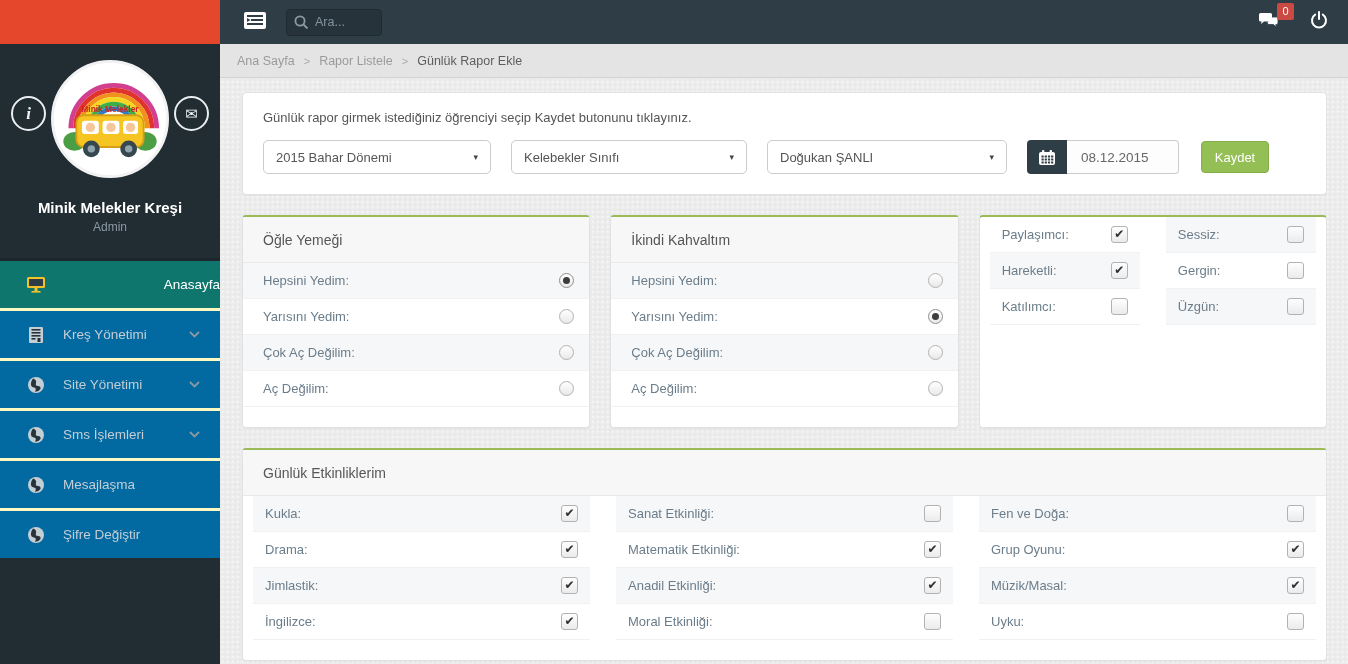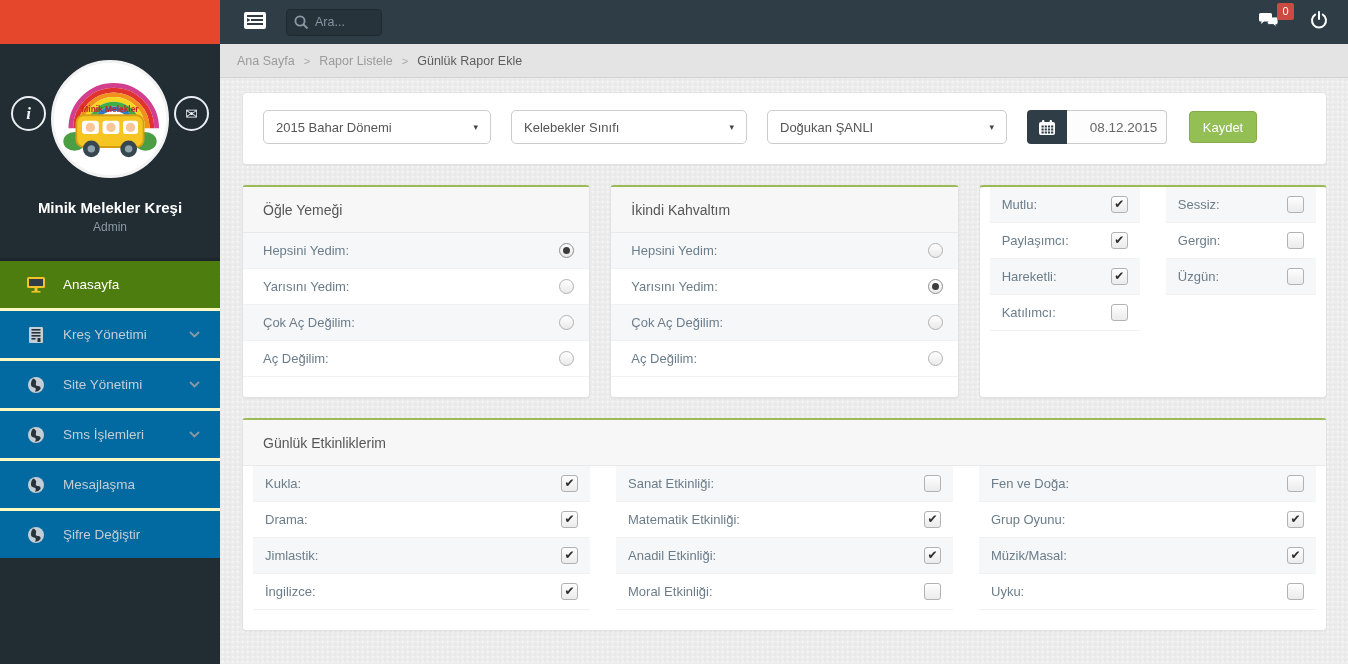--- a/index.html
+++ b/index.html
@@ -36,21 +36,21 @@
   .info-glyph { font-family:"Liberation Serif","DejaVu Serif",serif; font-weight:bold;
     font-style:italic; font-size:17px; }
   .mail-glyph { font-size:15px; line-height:1; }
   .school-name { margin-top:21px; color:#fff; font-size:15px; font-weight:bold; }
   .role { margin-top:4px; color:#8b99a2; font-size:12px; }
 
   .menu { list-style:none; margin-top:12px; }
   .menu li { height:50px; display:flex; align-items:center; background:#0369a1;
     cursor:pointer; border-top:3px solid #fef9c3; }
   .menu li:first-child { border-top:3px solid #1d262c; }
-  .menu li.active { background:#4d7c0f; }
+  .menu li.active { background:#0f766e;justify-content:space-between; }
   .menu .mi-icon { width:22px; margin-left:25px; display:flex; justify-content:center; }
   .menu .mi-label { margin-left:16px; color:#c3ced5; font-size:13.5px; }
   .menu li.active .mi-label { color:#ffffff; }
   .menu .mi-chevron { margin-left:auto; margin-right:20px; display:flex; }
 
   
   .main { position:absolute; top:44px; left:220px; right:0; bottom:0;
     background-color:#ececec;
     background-image:radial-gradient(rgba(255,255,255,.55) 1px, transparent 1px),
       radial-gradient(rgba(0,0,0,.025) 1px, transparent 1px);
@@ -68,23 +68,23 @@
   .instruction { font-size:13px; color:#555; margin-bottom:15px; }
   .controls { display:flex; align-items:center; }
   .select-box { height:34px; border:1px solid #cccccc; border-radius:5px; background:#fff;
     display:flex; align-items:center; justify-content:space-between; padding:0 12px;
     font-size:13px; color:#555; cursor:pointer; margin-right:20px; }
   .select-box .caret { font-size:9px; color:#444; margin-left:8px; }
   .w1 { width:228px; } .w2 { width:236px; } .w3 { width:240px; }
   .date-group { display:flex; align-items:stretch; }
   .date-addon { width:40px; height:34px; background:#2e3d46; border-radius:4px 0 0 4px;
     display:flex; align-items:center; justify-content:center; }
-  .date-input { width:100px; height:34px; border:1px solid #ccc; border-left:none;
+  .date-input { width:112px; height:34px; border:1px solid #ccc; border-left:none;
     border-radius:0 4px 4px 0; padding:0 0 0 14px; font-size:13.5px; color:#666;
-    background:#fdfdfd; outline:none; font-family:inherit;text-align:center; }
+    background:#fdfdfd; outline:none; font-family:inherit; }
   .save-btn { margin-left:22px; width:68px; height:32px; background:#94bf55;
     border:1px solid #84ae47; border-radius:4px; color:#fff; font-size:13px;
     cursor:pointer; font-family:inherit; }
 
   .panels-row { display:flex; gap:20px; margin-top:20px; }
   .panel { background:#fff; border:1px solid #e2e2e2; border-top:2px solid #9bbb59;
     border-radius:4px; box-shadow:0 1px 1px rgba(0,0,0,.04); flex:1;
     padding-bottom:20px; }
   .panel-header { padding:14px 20px 13px; background:#f7f7f7;
     border-bottom:1px solid #e9e9e9; }
@@ -288,20 +288,21 @@
     <span class="crumb">Ana Sayfa</span>
     <span class="crumb-sep">&gt;</span>
     <span class="crumb">Rapor Listele</span>
     <span class="crumb-sep">&gt;</span>
     <span class="crumb current">Günlük Rapor Ekle</span>
   </div>
 
   <div class="content">
 
     <div class="card">
+      <div class="instruction">Günlük rapor girmek istediğiniz öğrenciyi seçip Kaydet butonunu tıklayınız.</div>
       <div class="controls">
         <div class="select-box w1">
           <span>2015 Bahar Dönemi</span>
           <span class="caret">▾</span>
         </div>
         <div class="select-box w2">
           <span>Kelebekler Sınıfı</span>
           <span class="caret">▾</span>
         </div>
         <div class="select-box w3">
@@ -374,24 +375,20 @@
         </div>
         <div class="opt-row">
           <span class="opt-label">Aç Değilim:</span>
           <span class="ctrl-radio"></span>
         </div>
       </div>
 
       <div class="panel">
         <div class="cols-body">
           <div class="col">
-            <div class="opt-row alt">
-              <span class="opt-label">Mutlu:</span>
-              <span class="ctrl-checkbox checked"></span>
-            </div>
             <div class="opt-row">
               <span class="opt-label">Paylaşımcı:</span>
               <span class="ctrl-checkbox checked"></span>
             </div>
             <div class="opt-row alt">
               <span class="opt-label">Hareketli:</span>
               <span class="ctrl-checkbox checked"></span>
             </div>
             <div class="opt-row">
               <span class="opt-label">Katılımcı:</span>

